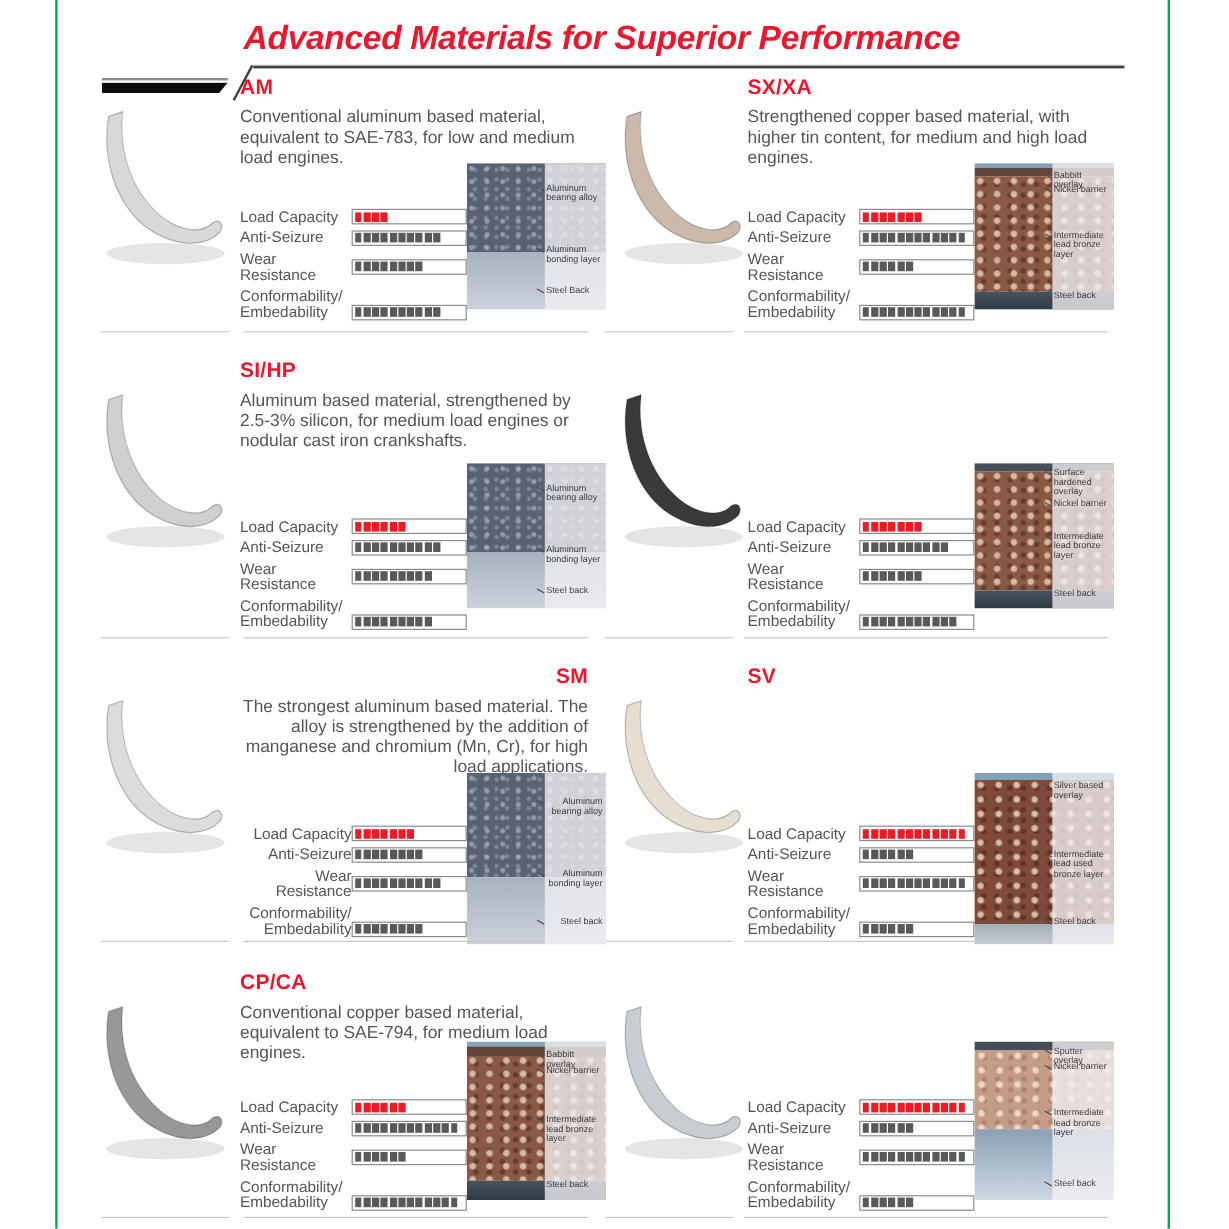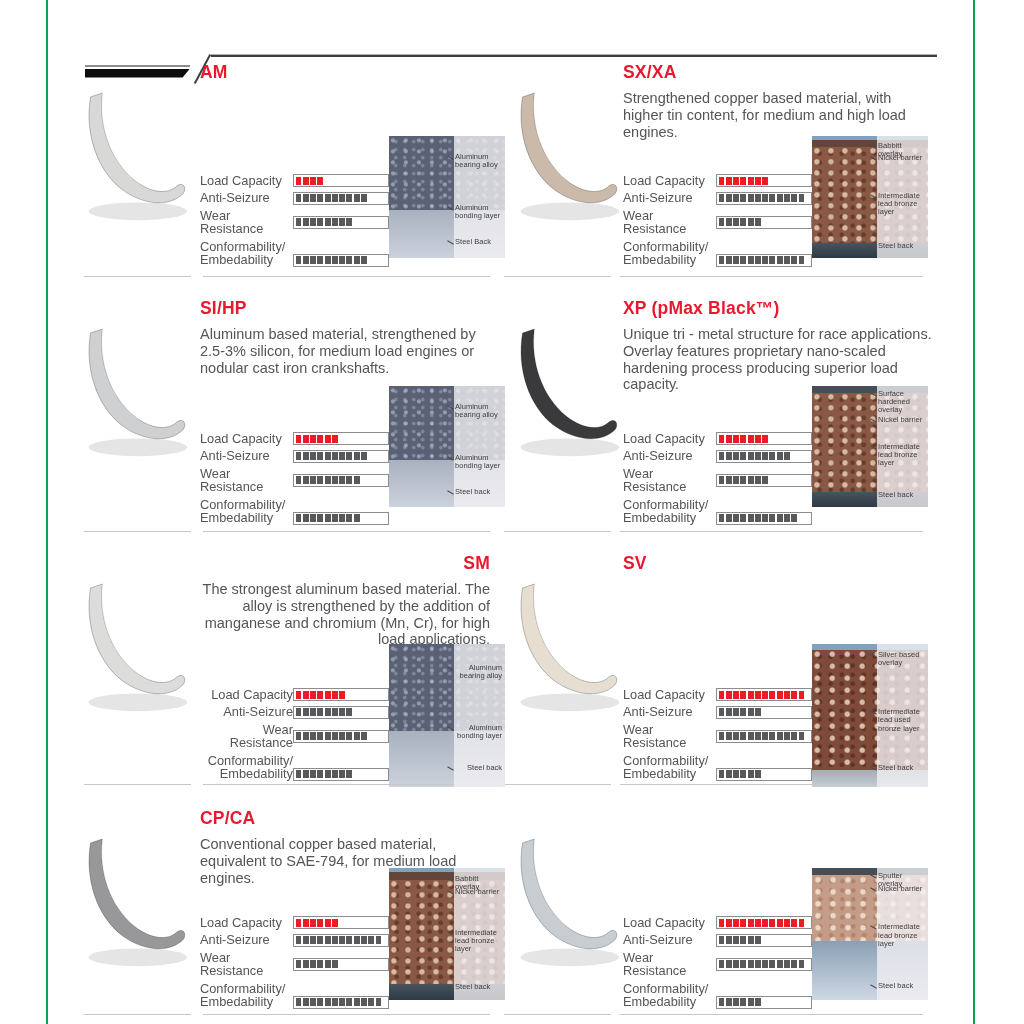--- a/index.html
+++ b/index.html
@@ -83,38 +83,40 @@
   
   .sep{position:absolute;height:1px;background:#c7c7c7;}
 </style>
 </head>
 <body>
 
 <div class="page">
   <div class="green-line gl-left"></div>
   <div class="green-line gl-right"></div>
 
+  <h1 class="main-title">Advanced Materials for Superior Performance</h1>
   <div class="header-rule"></div>
   <div class="header-slash"></div>
   <div class="speed-bar">
     <div class="thin"></div>
     <div class="thick"></div>
   </div>
 
   <div id="sections">
       <section class="material-section col-l r1" style="left: 47px; top: 60px; width: 443px; height: 216px;">
     <div class="bearing">
       <svg viewBox="0 0 140 160">
         <ellipse class="b-shadow" cx="80" cy="130" rx="50" ry="9" fill="rgba(0,0,0,0.10)"></ellipse>
         <path class="b-main" stroke="rgba(0,0,0,0.25)" stroke-width="1" d="M44,10 C40,44 52,78 76,98 C92,111 110,114 120,104 C126,100 130,106 126,112 C112,126 86,124 64,108 C38,88 26,50 32,14 Z" fill="#d8d8d6"></path>
         <path class="b-hi" fill="rgba(255,255,255,0.45)" d="M44,10 C40,44 52,78 76,98 C90,109 106,113 118,104 L115,98 C104,104 90,100 78,90 C58,74 48,44 50,12 Z"></path>
       </svg>
     </div>
     <div class="sec-body">
       <h2 class="sec-title">AM</h2>
+      <p class="sec-desc">Conventional aluminum based material, equivalent to SAE-783, for low and medium load engines.</p>
     </div>
     <div class="ratings">
           <div class="rating-row">
             <div class="rating-label">Load Capacity</div>
             <div class="bar">
               <span class="seg red"></span>
               <span class="seg red"></span>
               <span class="seg red"></span>
               <span class="seg red"></span>
             </div>
@@ -329,24 +331,20 @@
           <div class="xlabel" style="top: 84%;">Steel back</div>
         </div>
   </section>
       <section class="material-section col-r r2" style="left: 490px; top: 296px; width: 485px; height: 235px;">
     <div class="bearing">
       <svg viewBox="0 0 140 160">
         <ellipse class="b-shadow" cx="80" cy="130" rx="50" ry="9" fill="rgba(0,0,0,0.10)"></ellipse>
         <path class="b-main" stroke="rgba(0,0,0,0.25)" stroke-width="1" d="M44,10 C40,44 52,78 76,98 C92,111 110,114 120,104 C126,100 130,106 126,112 C112,126 86,124 64,108 C38,88 26,50 32,14 Z" fill="#3a3a3c"></path>
         <path class="b-hi" fill="rgba(255,255,255,0.45)" d="M44,10 C40,44 52,78 76,98 C90,109 106,113 118,104 L115,98 C104,104 90,100 78,90 C58,74 48,44 50,12 Z"></path>
       </svg>
-    </div>
-    <div class="sec-body">
-      <h2 class="sec-title">XP (pMax Black™)</h2>
-      <p class="sec-desc">Unique tri - metal structure for race applications. Overlay features proprietary nano-scaled hardening process producing superior load capacity.</p>
     </div>
     <div class="ratings">
           <div class="rating-row">
             <div class="rating-label">Load Capacity</div>
             <div class="bar">
               <span class="seg red"></span>
               <span class="seg red"></span>
               <span class="seg red"></span>
               <span class="seg red"></span>
               <span class="seg red"></span>

